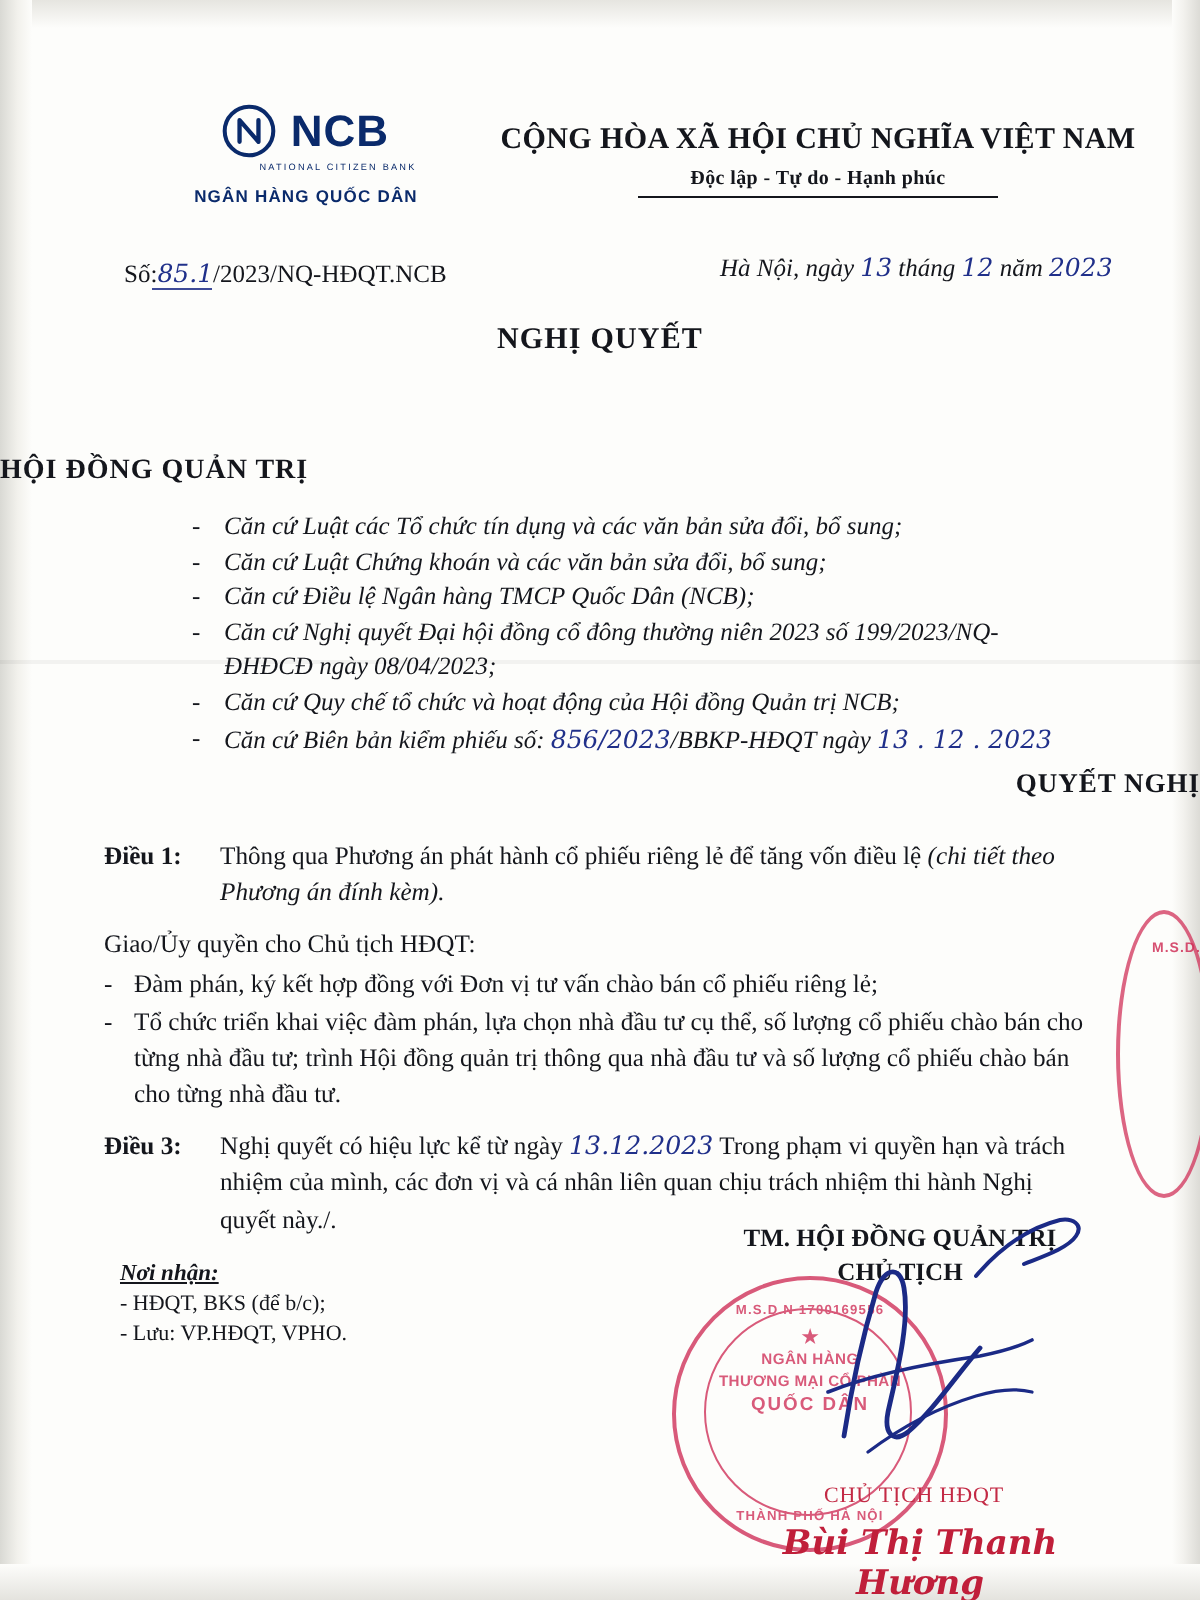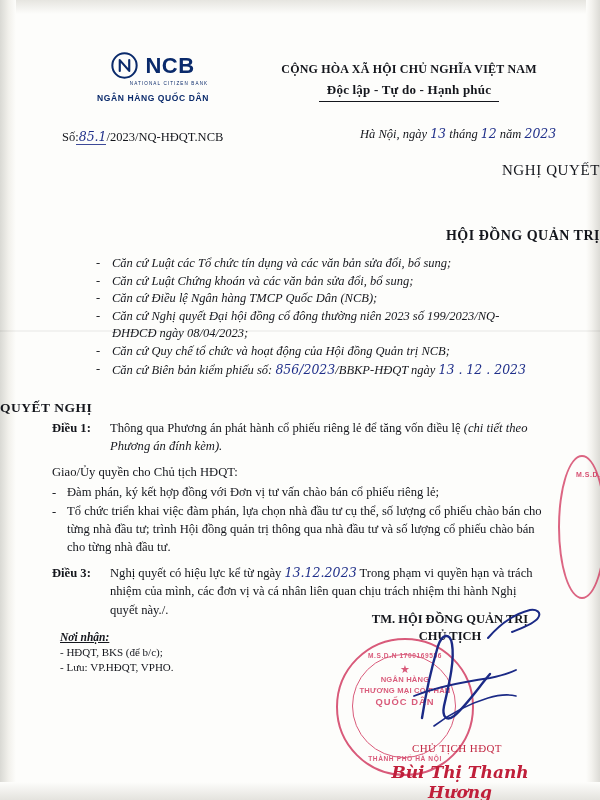--- a/index.html
+++ b/index.html
@@ -105,26 +105,26 @@
 
   .national-block {
     position: absolute;
     left: 244px;
     top: 62px;
     width: 330px;
     text-align: center;
   }
   .nation-line1 {
     font-weight: bold;
-    font-size: 12px;
+    font-size: 15px;
     letter-spacing: 0.2px;
   }
   .nation-line2 {
     font-weight: bold;
-    font-size: 13px;
+    font-size: 10px;
     margin-top: 5px;
     letter-spacing: 0.2px;
   }
   .nation-rule {
     width: 180px;
     height: 1px;
     background: #14161c;
     margin: 3px auto 0 auto;
   }
 
@@ -147,38 +147,38 @@
     font-style: italic;
     font-size: 12.5px;
     white-space: nowrap;
   }
 
   
   .title-nq {
     position: absolute;
     left: 0; right: 0;
     top: 162px;
-    text-align: right;
-    font-weight: normal;
+    text-align: center;
+    font-weight: bold;
     font-size: 15px;
     letter-spacing: 0.6px;
   }
   .subtitle-vv {
     position: absolute;
     left: 0; right: 0;
     top: 182px;
     text-align: center;
     font-style: italic;
     font-size: 12.5px;
   }
   .title-hdqt {
     position: absolute;
     left: 0; right: 0;
     top: 228px;
-    text-align: right;
+    text-align: left;
     font-weight: bold;
     font-size: 14px;
     letter-spacing: 0.5px;
   }
 
   
   .bases {
     position: absolute;
     left: 96px;
     top: 255px;
@@ -197,22 +197,22 @@
     font-style: normal;
   }
   .base-text {
     flex: 1 1 auto;
   }
 
   
   .title-qn {
     position: absolute;
     left: 0; right: 0;
-    top: 400px;
-    text-align: left;
+    top: 384px;
+    text-align: right;
     font-weight: bold;
     font-size: 13.5px;
     letter-spacing: 0.5px;
   }
 
   .articles {
     position: absolute;
     left: 52px;
     top: 419px;
     width: 492px;

